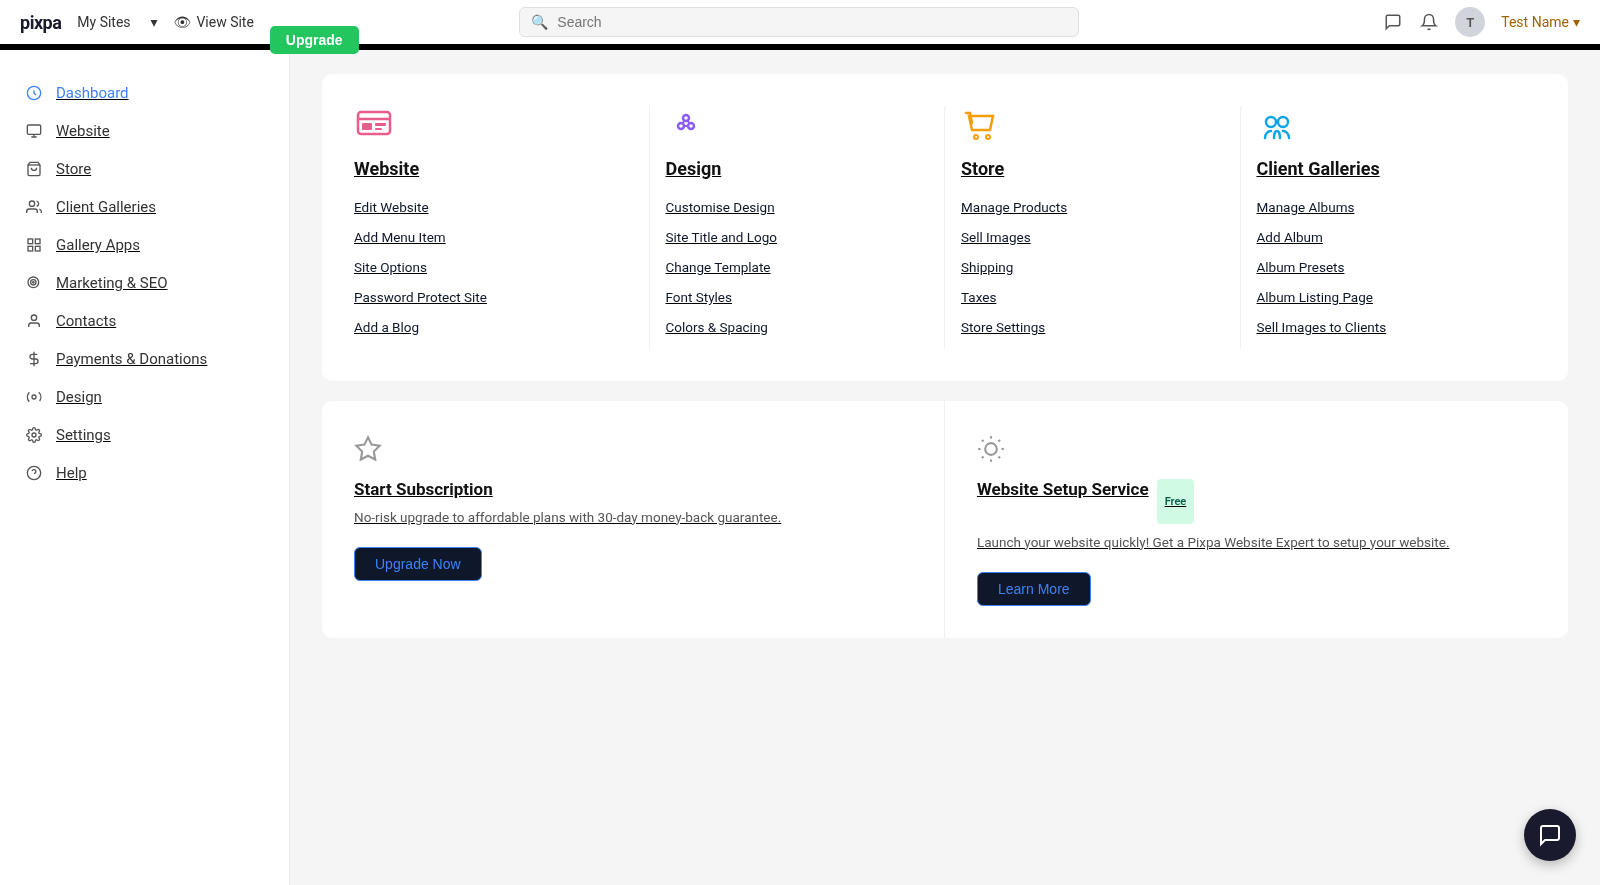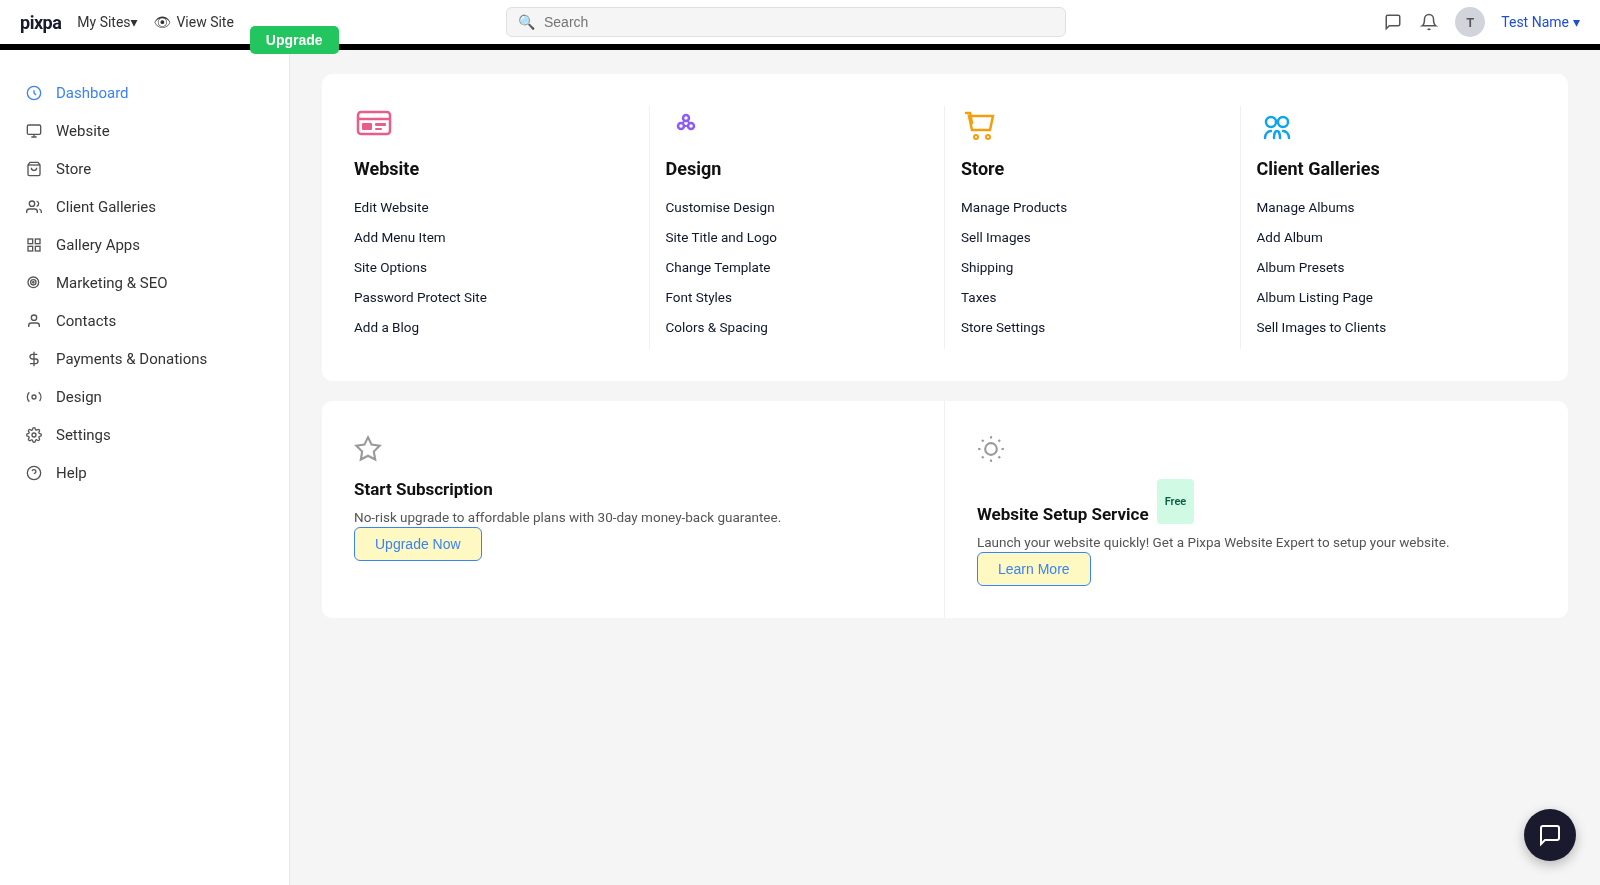--- a/index.html
+++ b/index.html
@@ -19,21 +19,21 @@
     }
     .topnav-logo {
       font-size: 18px;
       font-weight: 700;
       color: #1a1a2e;
       letter-spacing: -0.5px;
     }
     .topnav-mysites {
       display: flex;
       align-items: center;
-      gap: 0;
+      gap: 20px;
       font-size: 14px;
       color: #333;
       cursor: pointer;
     }
     .topnav-viewsite {
       display: flex;
       align-items: center;
       gap: 5px;
       font-size: 14px;
       color: #333;
@@ -83,29 +83,30 @@
       cursor: pointer;
       display: flex; align-items: center; justify-content: center; font-size: 16px;
     }
     .topnav-avatar {
       width: 30px; height: 30px; border-radius: 50%;
       background: #d1d5db;
       display: flex; align-items: center; justify-content: center;
       font-size: 13px; font-weight: 600; color: #555;
     }
     .topnav-username {
-      font-size: 14px; color: #1d4ed8; cursor: pointer;
+      font-size: 14px; color: #a16207; cursor: pointer;
       display: flex; align-items: center; gap: 4px;
     }
 
     
     .layout {
       display: flex;
       flex: 1;
       overflow: hidden;
+      text-decoration: underline;
     }
 
     
     .sidebar {
       width: 290px;
       background: #fff;
       border-right: 1px solid #e8e8e8;
       padding: 24px 0;
       flex-shrink: 0;
       overflow-y: auto;
@@ -175,33 +176,33 @@
       grid-template-columns: 1fr 1fr;
       gap: 0;
     }
     .promo-card {
       padding: 32px 32px 32px 32px;
       border-right: 1px solid #f0f0f0;
     }
     .promo-card:last-child { border-right: none; }
 
     .promo-icon { font-size: 24px; margin-bottom: 16px; color: #888; }
-    .promo-title { font-size: 17px; font-weight: 700; color: #111; margin-bottom: 8px; display: flex; align-items: flex-end; gap: 8px; }
-    .promo-desc { font-size: 13.5px; color: #555; line-height: 1.5; }
+    .promo-title { font-size: 17px; font-weight: 700; color: #111; margin-bottom: 8px; display: flex; align-items: flex-start; gap: 8px; }
+    .promo-desc { font-size: 13.5px; color: #555; line-height: 1.5; margin-bottom: 20px; }
     .promo-badge {
       background: #d1fae5;
       color: #065f46;
       font-size: 11px;
       font-weight: 600;
       padding: 16px 8px;
       border-radius: 4px;
     }
     .promo-btn {
       border: 1.5px solid #3b82f6;
-      background: #fef9c3;
+      background: #0f172a;
       color: #3b82f6;
       padding: 8px 20px;
       border-radius: 6px;
       font-size: 14px;
       font-weight: 500;
       cursor: pointer;
     }
 
     
     .resources-title {

